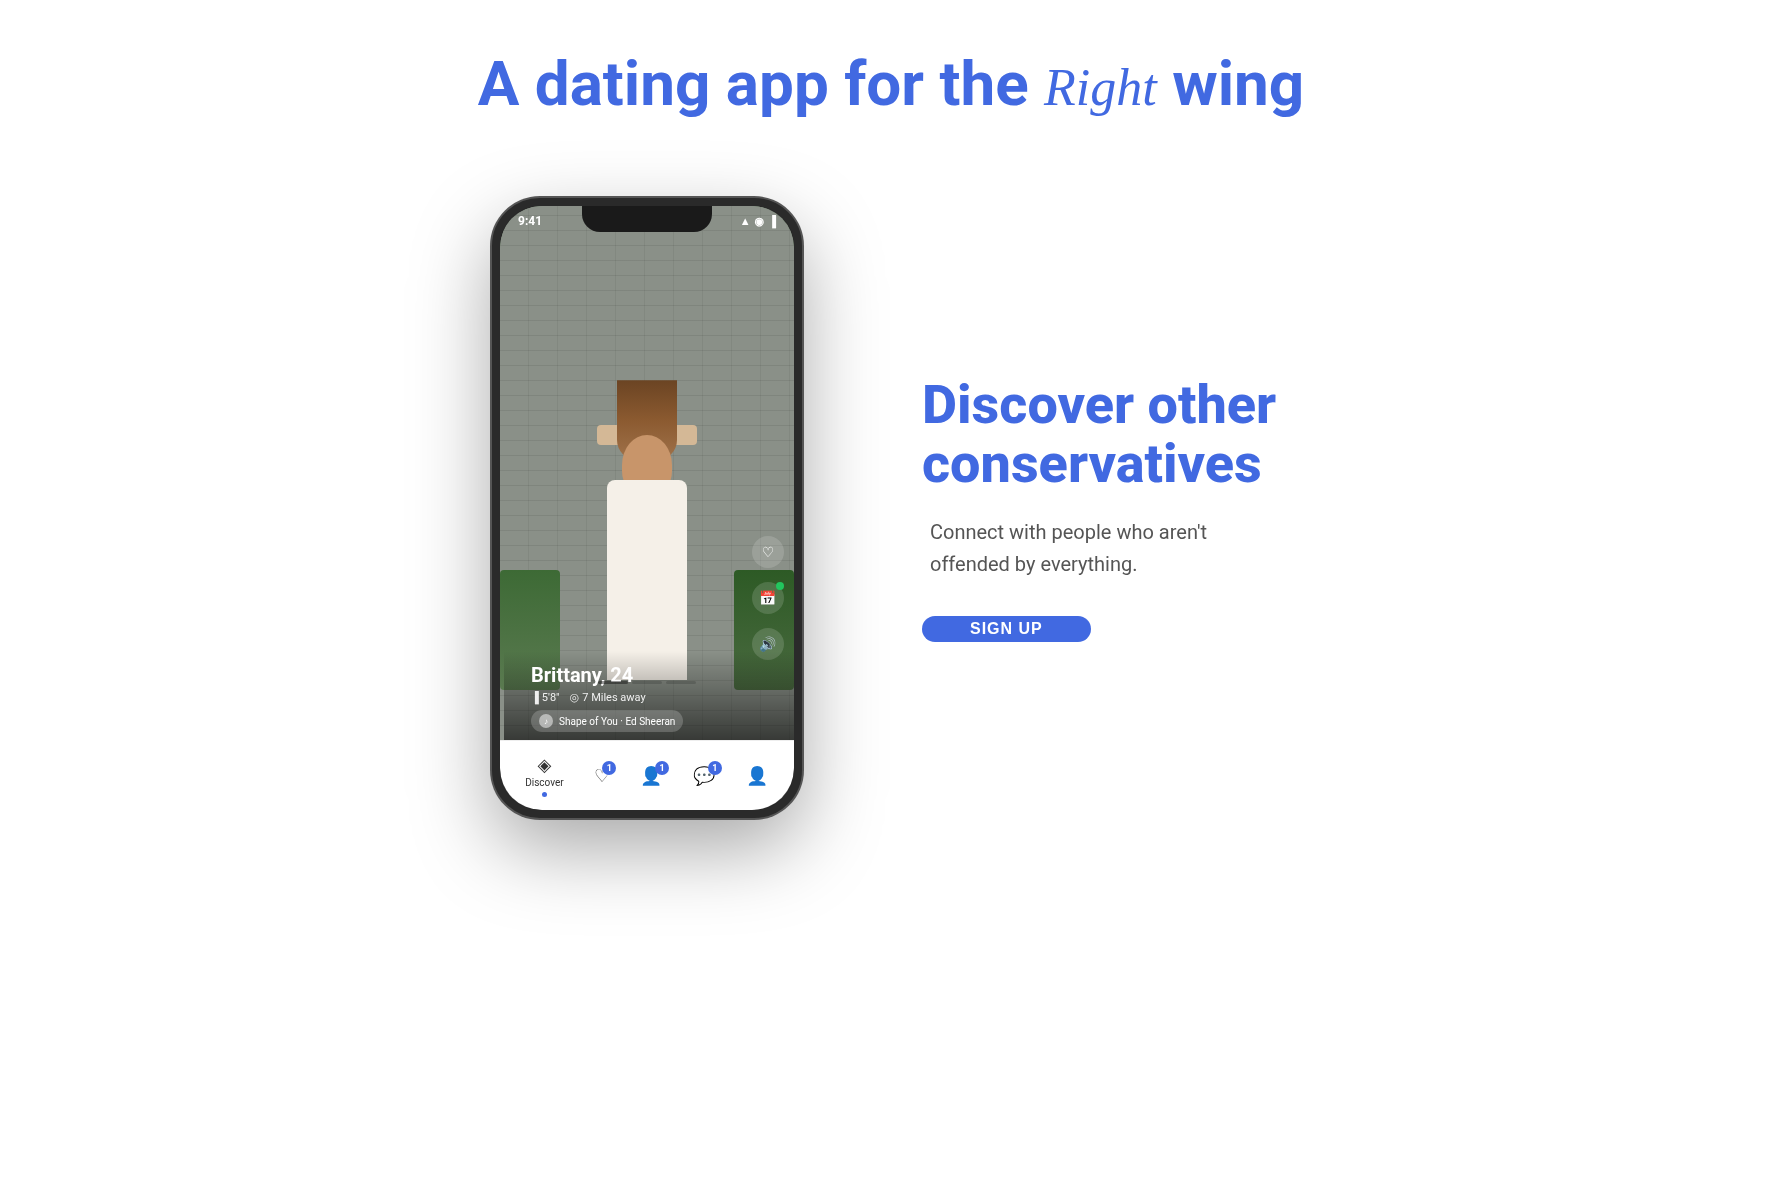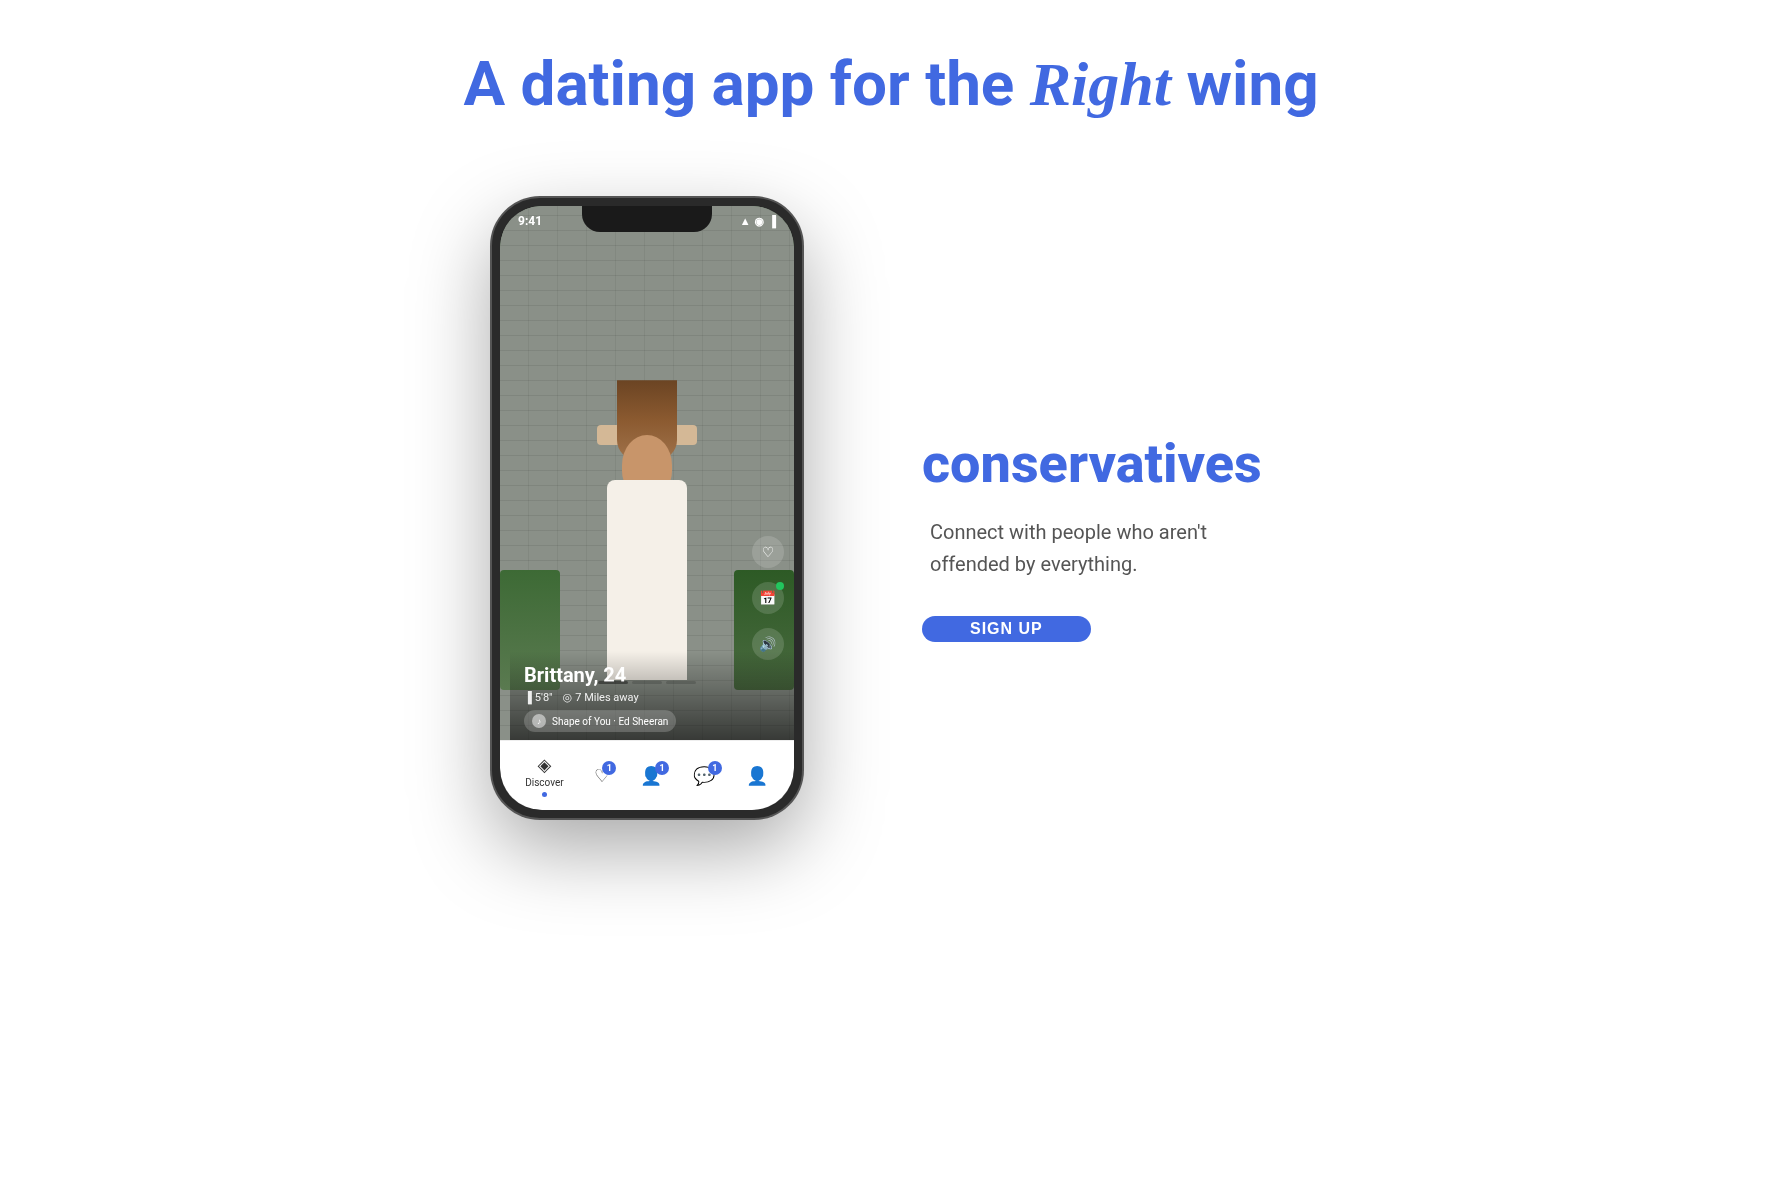--- a/index.html
+++ b/index.html
@@ -31,23 +31,23 @@
     .headline-title {
       font-size: 62px;
       font-weight: 700;
       color: #4169e1;
       line-height: 1.1;
       margin-bottom: 20px;
     }
 
     .headline-title .cursive {
       font-family: 'Brush Script MT', cursive;
-      font-weight: 700;
+      font-weight: 400;
       font-style: italic;
-      font-size: 62px;
+      font-size: 52px;
     }
 
     .headline-subtitle {
       font-size: 22px;
       color: #555;
       line-height: 1.5;
       max-width: 600px;
       margin: 0 auto;
     }
 
@@ -267,24 +267,24 @@
       height: 120px;
     }
 
     .plant-left { left: 0; background: linear-gradient(0deg, #5a7a50, #3d6a35); border-radius: 4px; }
     .plant-right { right: 0; background: linear-gradient(0deg, #4a6a40, #2d5a25); border-radius: 4px; }
 
     
     .profile-overlay {
       position: absolute;
       bottom: 0;
-      left: 10px;
+      left: 4px;
       right: 0;
       background: linear-gradient(transparent, rgba(0,0,0,0.6));
-      padding: 12px 14px 8px;
+      padding: 12px 27px 8px;
     }
 
     .profile-name {
       color: #fff;
       font-size: 20px;
       font-weight: 700;
       margin-bottom: 4px;
     }
 
     .profile-details {
@@ -581,21 +581,21 @@
             </div>
 
           </div>
 
         </div>
       </div>
     </div>
 
     <div class="right-content">
       <h2 class="feature-heading">
-        <br>
+        <span>Discover other</span><br>
         <span>conservatives</span>
       </h2>
       <p class="feature-description">Connect with people who aren't offended by everything.</p>
       <button class="signup-button">SIGN UP</button>
     </div>
 
   </div>
 
 </div>
 

